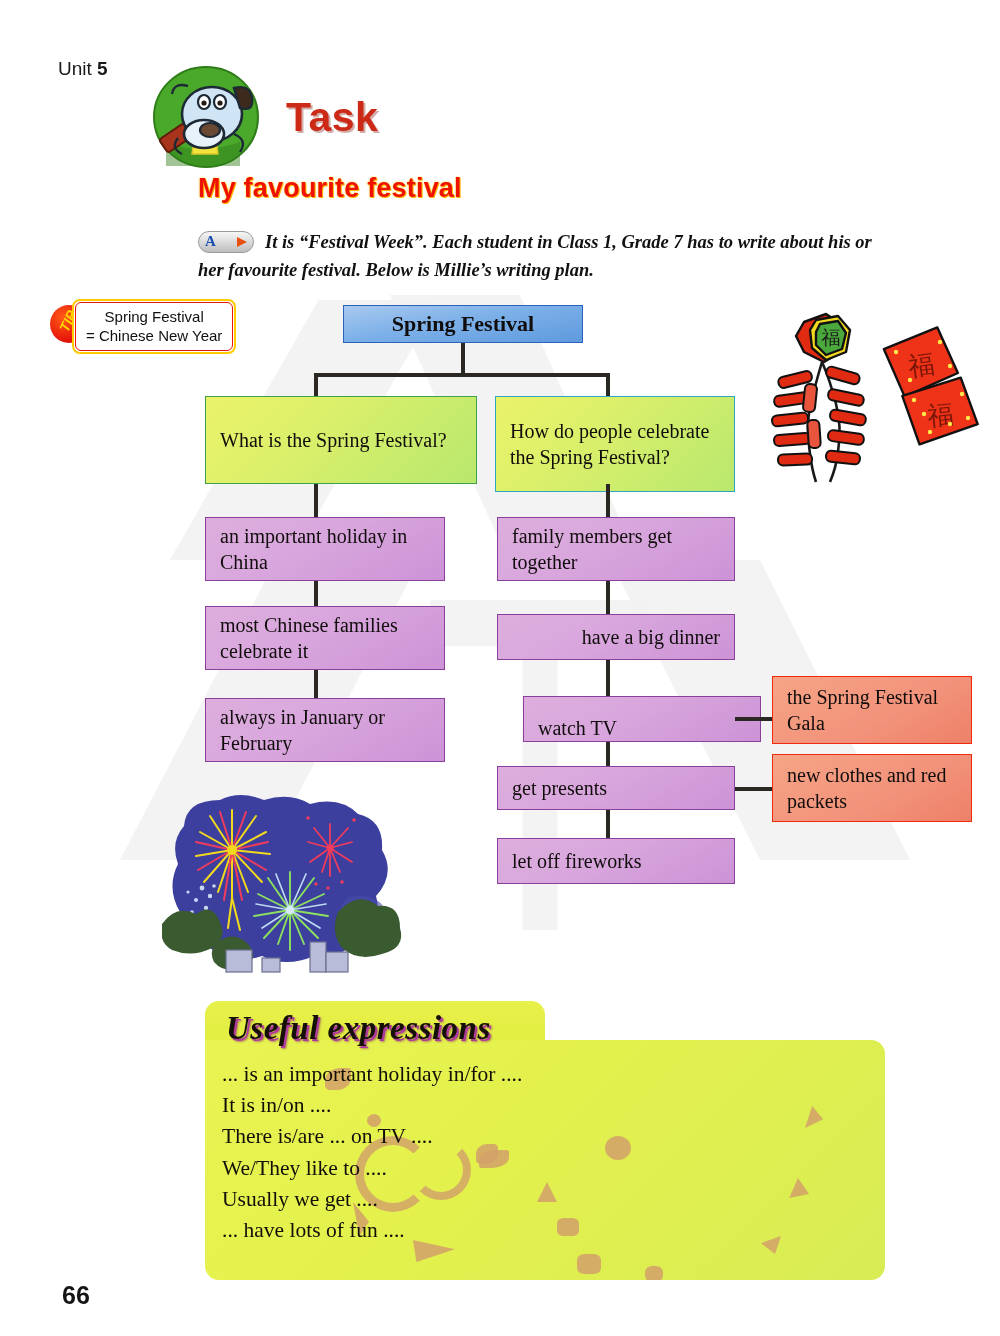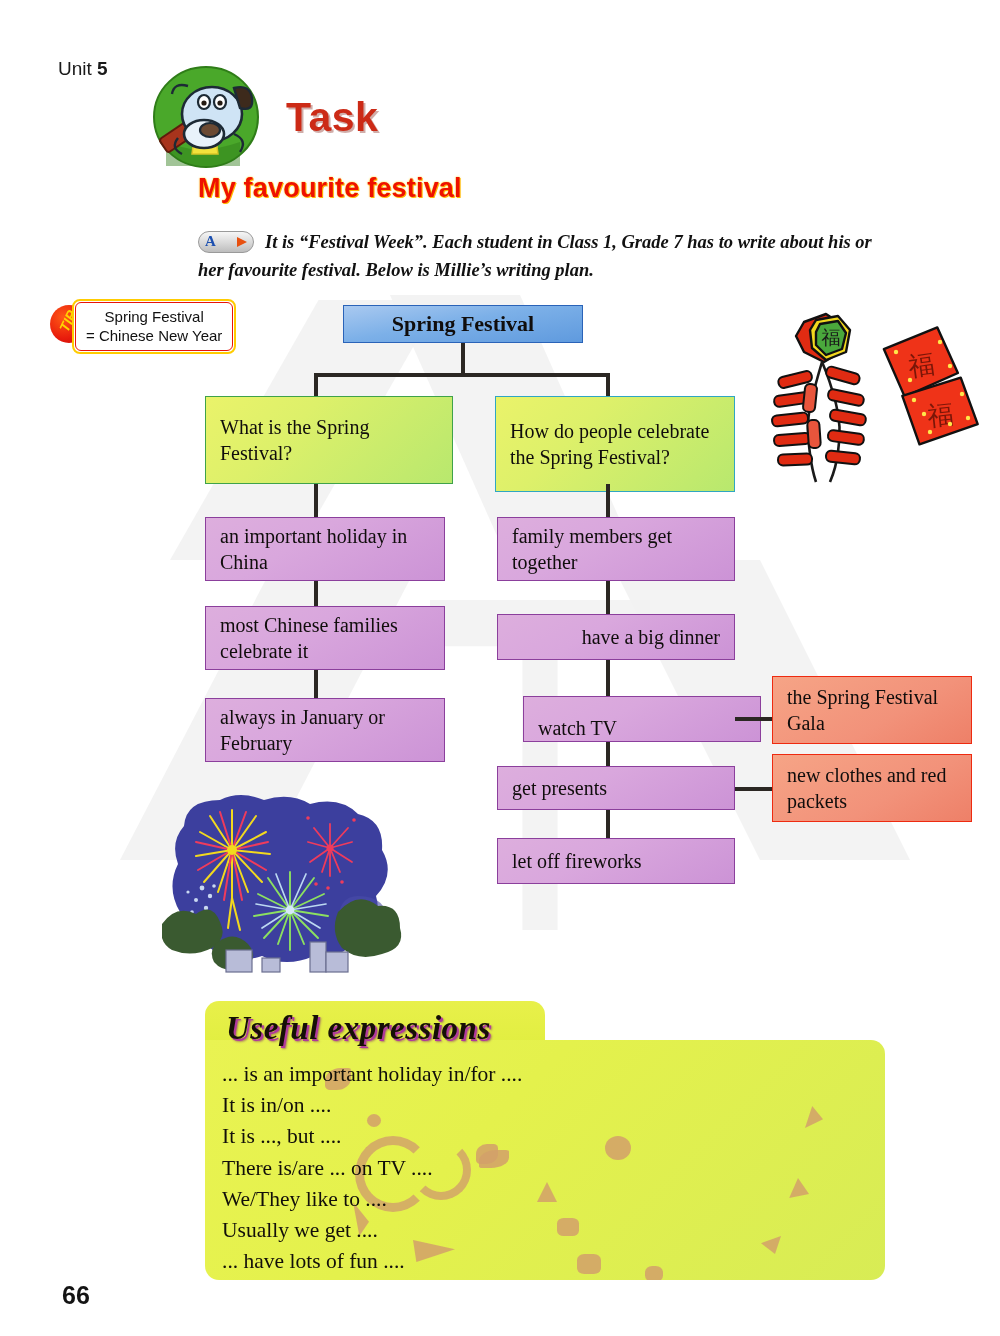--- a/index.html
+++ b/index.html
@@ -321,21 +321,21 @@
 </div>
 
 <div class="node blue" style="left:343px; top:305px; width:240px; height:38px;">
   <span class="txt">Spring Festival</span>
 </div>
 <div class="conn v" style="left:461px; top:343px; height:32px;"></div>
 <div class="conn h" style="left:314px; top:373px; width:296px;"></div>
 <div class="conn v" style="left:314px; top:373px; height:24px;"></div>
 <div class="conn v" style="left:606px; top:373px; height:24px;"></div>
 
-<div class="node green" style="left:205px; top:396px; width:248px; height:88px;">
+<div class="node green" style="left:205px; top:396px; width:272px; height:88px;">
   <span class="txt">What is the Spring Festival?</span>
 </div>
 <div class="node green alt" style="left:495px; top:396px; width:240px; height:96px;">
   <span class="txt">How do people celebrate the Spring Festival?</span>
 </div>
 
 <div class="conn v" style="left:314px; top:484px; height:33px;"></div>
 <div class="node purple" style="left:205px; top:517px; width:240px; height:64px;align-items:center;">
   <span class="txt">an important holiday in China</span>
 </div>
@@ -547,20 +547,19 @@
   <div class="confetti" style="left:372px; top:214px; width:24px; height:20px; border-radius:30%;"></div>
   <div class="confetti" style="left:582px; top:138px; width:22px; height:20px; clip-path:polygon(50% 0,100% 80%,10% 100%);"></div>
   <div class="confetti" style="left:600px; top:66px; width:18px; height:22px; clip-path:polygon(40% 0,100% 60%,0 100%);"></div>
   <div class="confetti" style="left:556px; top:196px; width:20px; height:18px; clip-path:polygon(0 40%,100% 0,70% 100%);"></div>
   <div class="confetti" style="left:440px; top:226px; width:18px; height:16px; border-radius:40%;"></div>
 </div>
 <div class="ue-title">Useful expressions</div>
 <div class="ue-lines">
   <div>... is an important holiday in/for ....</div>
   <div>It is in/on ....</div>
-  <div>It is ..., but ....</div>
   <div>There is/are ... on TV ....</div>
   <div>We/They like to ....</div>
   <div>Usually we get ....</div>
   <div>... have lots of fun ....</div>
 </div>
 
 <div class="page-number">66</div>
 
 </body></html>

